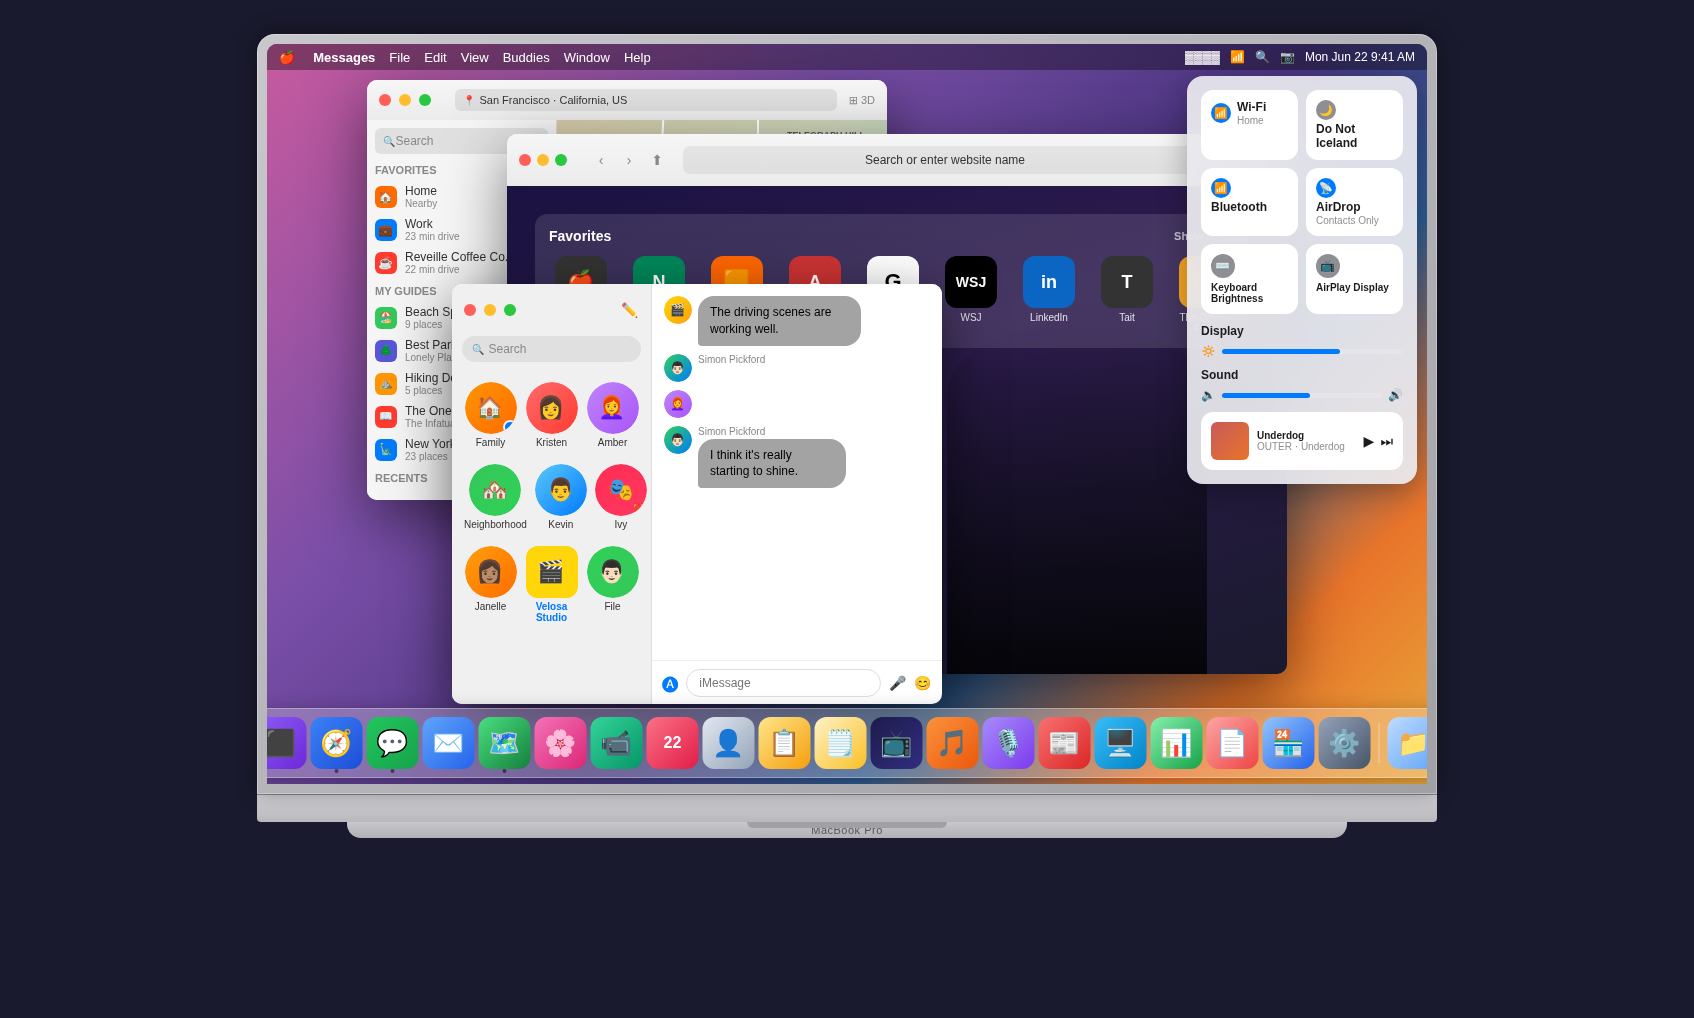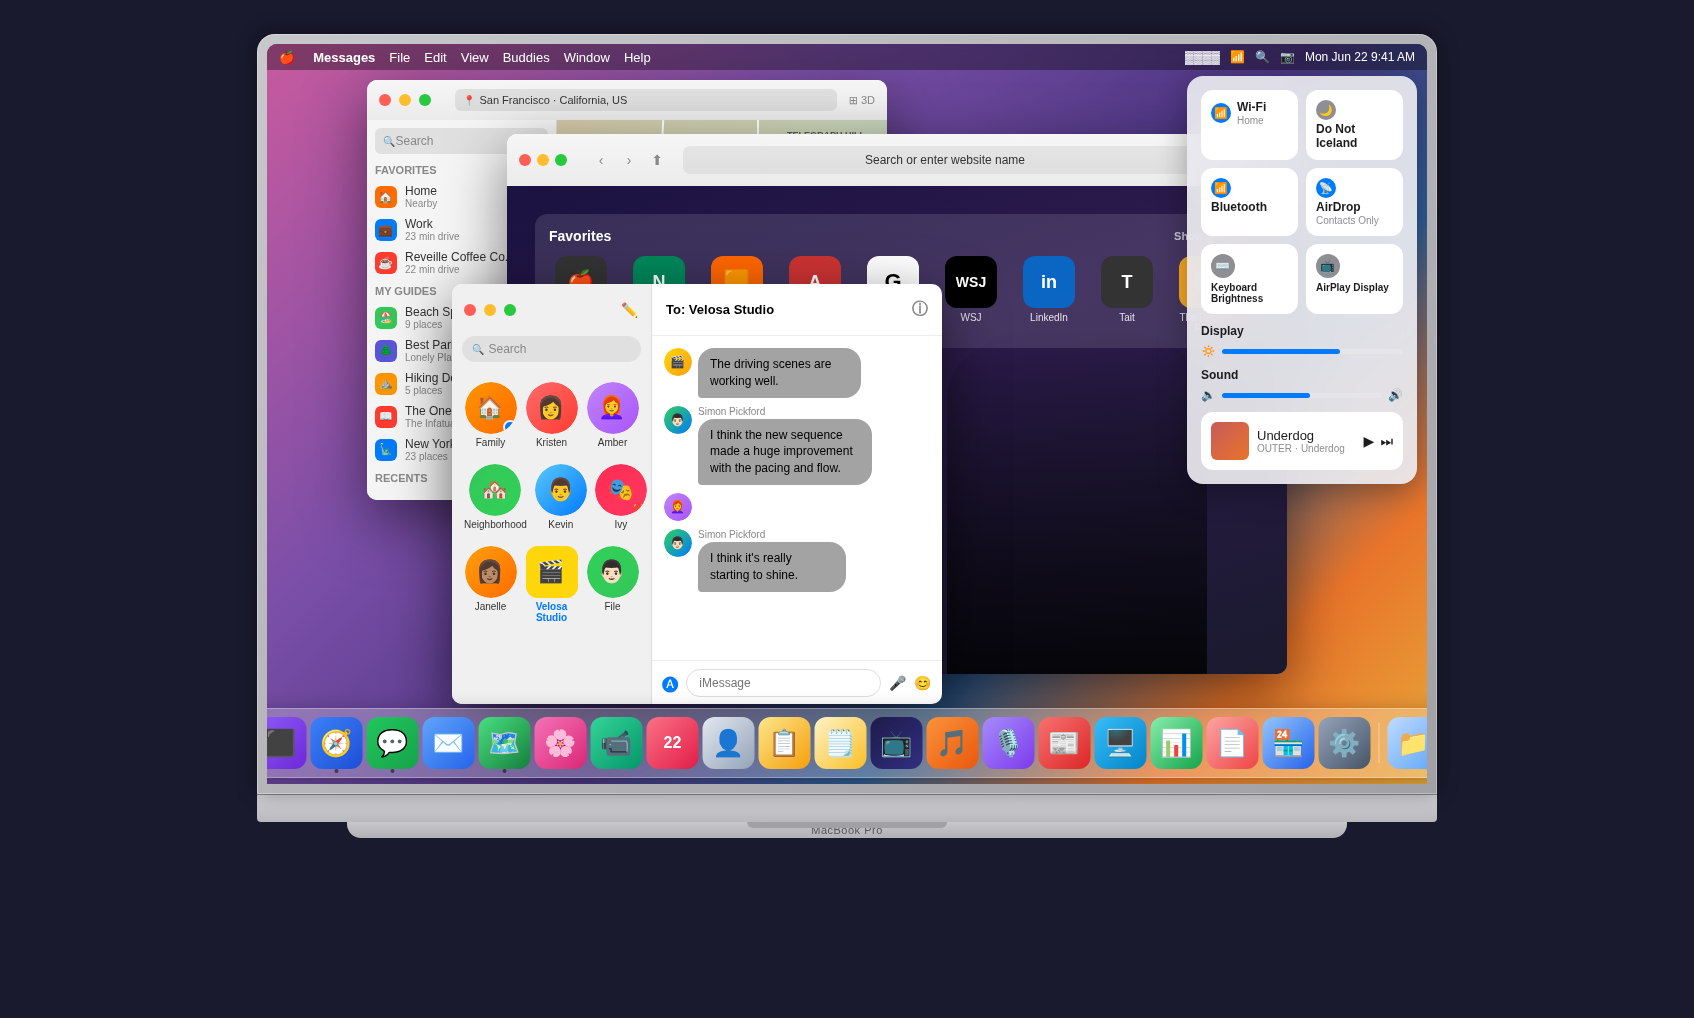--- a/index.html
+++ b/index.html
@@ -651,22 +651,22 @@
       background: linear-gradient(135deg, #ff6b35, #f7c59f);
       flex-shrink: 0;
       overflow: hidden;
     }
 
     .cc-track-info {
       flex: 1;
     }
 
     .cc-track-title {
-      font-size: 13px;
-      font-weight: 400;
+      font-size: 10px;
+      font-weight: 700;
       color: #1c1c1e;
     }
 
     .cc-track-artist {
       font-size: 10px;
       color: #8e8e93;
     }
 
     .cc-controls {
       display: flex;
@@ -1094,40 +1094,35 @@
                   <div class="contact-avatar">
                     <div class="avatar-gradient" style="background:linear-gradient(135deg,#30d158,#34c759)">👨🏻</div>
                   </div>
                   <span class="contact-name">File</span>
                 </div>
               </div>
             </div>
           </div>
 
           <div class="messages-chat">
-            <div class="chat-header">
-              <span>To: Velosa Studio</span>
-              <span style="font-size:16px;color:#888;cursor:pointer">ⓘ</span>
-            </div>
             <div class="chat-messages">
               <div class="message-row">
                 <div class="message-avatar-small">
                   <div style="width:100%;height:100%;background:linear-gradient(135deg,#ffd60a,#ff9f0a);border-radius:50%;display:flex;align-items:center;justify-content:center;font-size:12px">🎬</div>
                 </div>
                 <div>
                   <div class="bubble received">The driving scenes are working well.</div>
                 </div>
               </div>
               <div class="message-row">
                 <div class="message-avatar-small">
                   <div style="width:100%;height:100%;background:linear-gradient(135deg,#30d158,#007aff);border-radius:50%;display:flex;align-items:center;justify-content:center;font-size:12px">👨🏻</div>
                 </div>
                 <div>
                   <div class="message-sender">Simon Pickford</div>
-                  <div class="bubble received">I think the new sequence made a huge improvement with the pacing and flow.</div>
                 </div>
               </div>
               <div class="message-row">
                 <div class="message-avatar-small">
                   <div style="width:100%;height:100%;background:linear-gradient(135deg,#c084fc,#a855f7);border-radius:50%;display:flex;align-items:center;justify-content:center;font-size:12px">👩‍🦰</div>
                 </div>
               </div>
               <div class="message-row">
                 <div class="message-avatar-small">
                   <div style="width:100%;height:100%;background:linear-gradient(135deg,#30d158,#007aff);border-radius:50%;display:flex;align-items:center;justify-content:center;font-size:12px">👨🏻</div>

